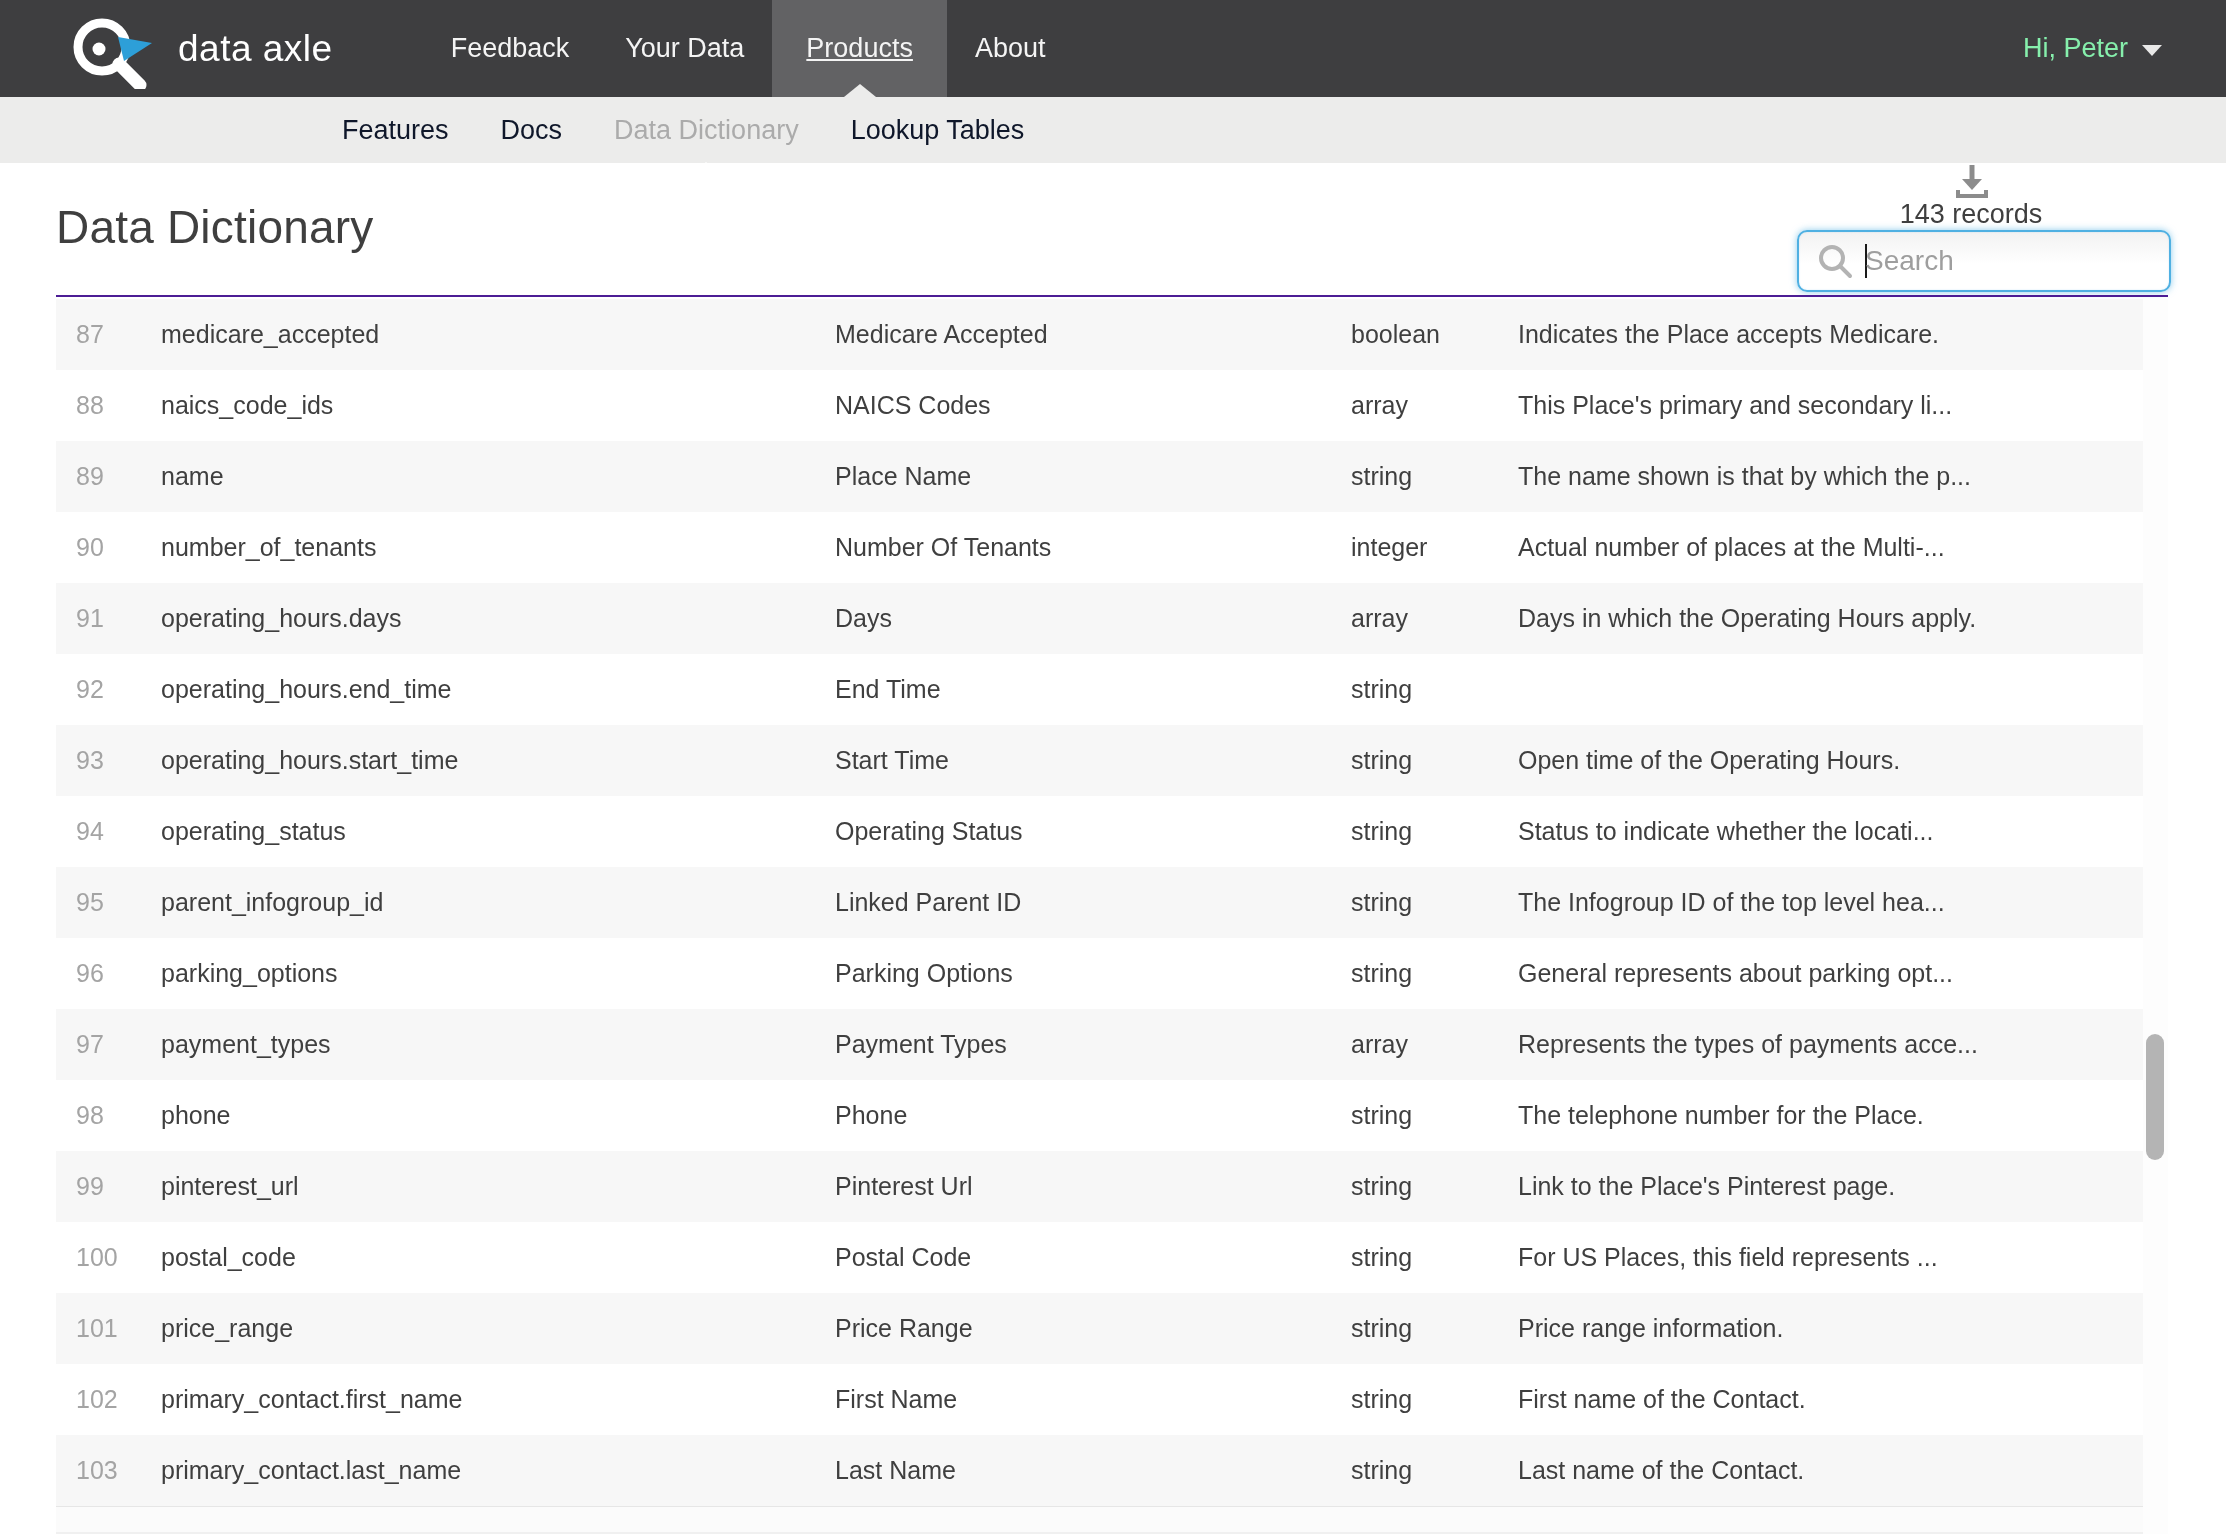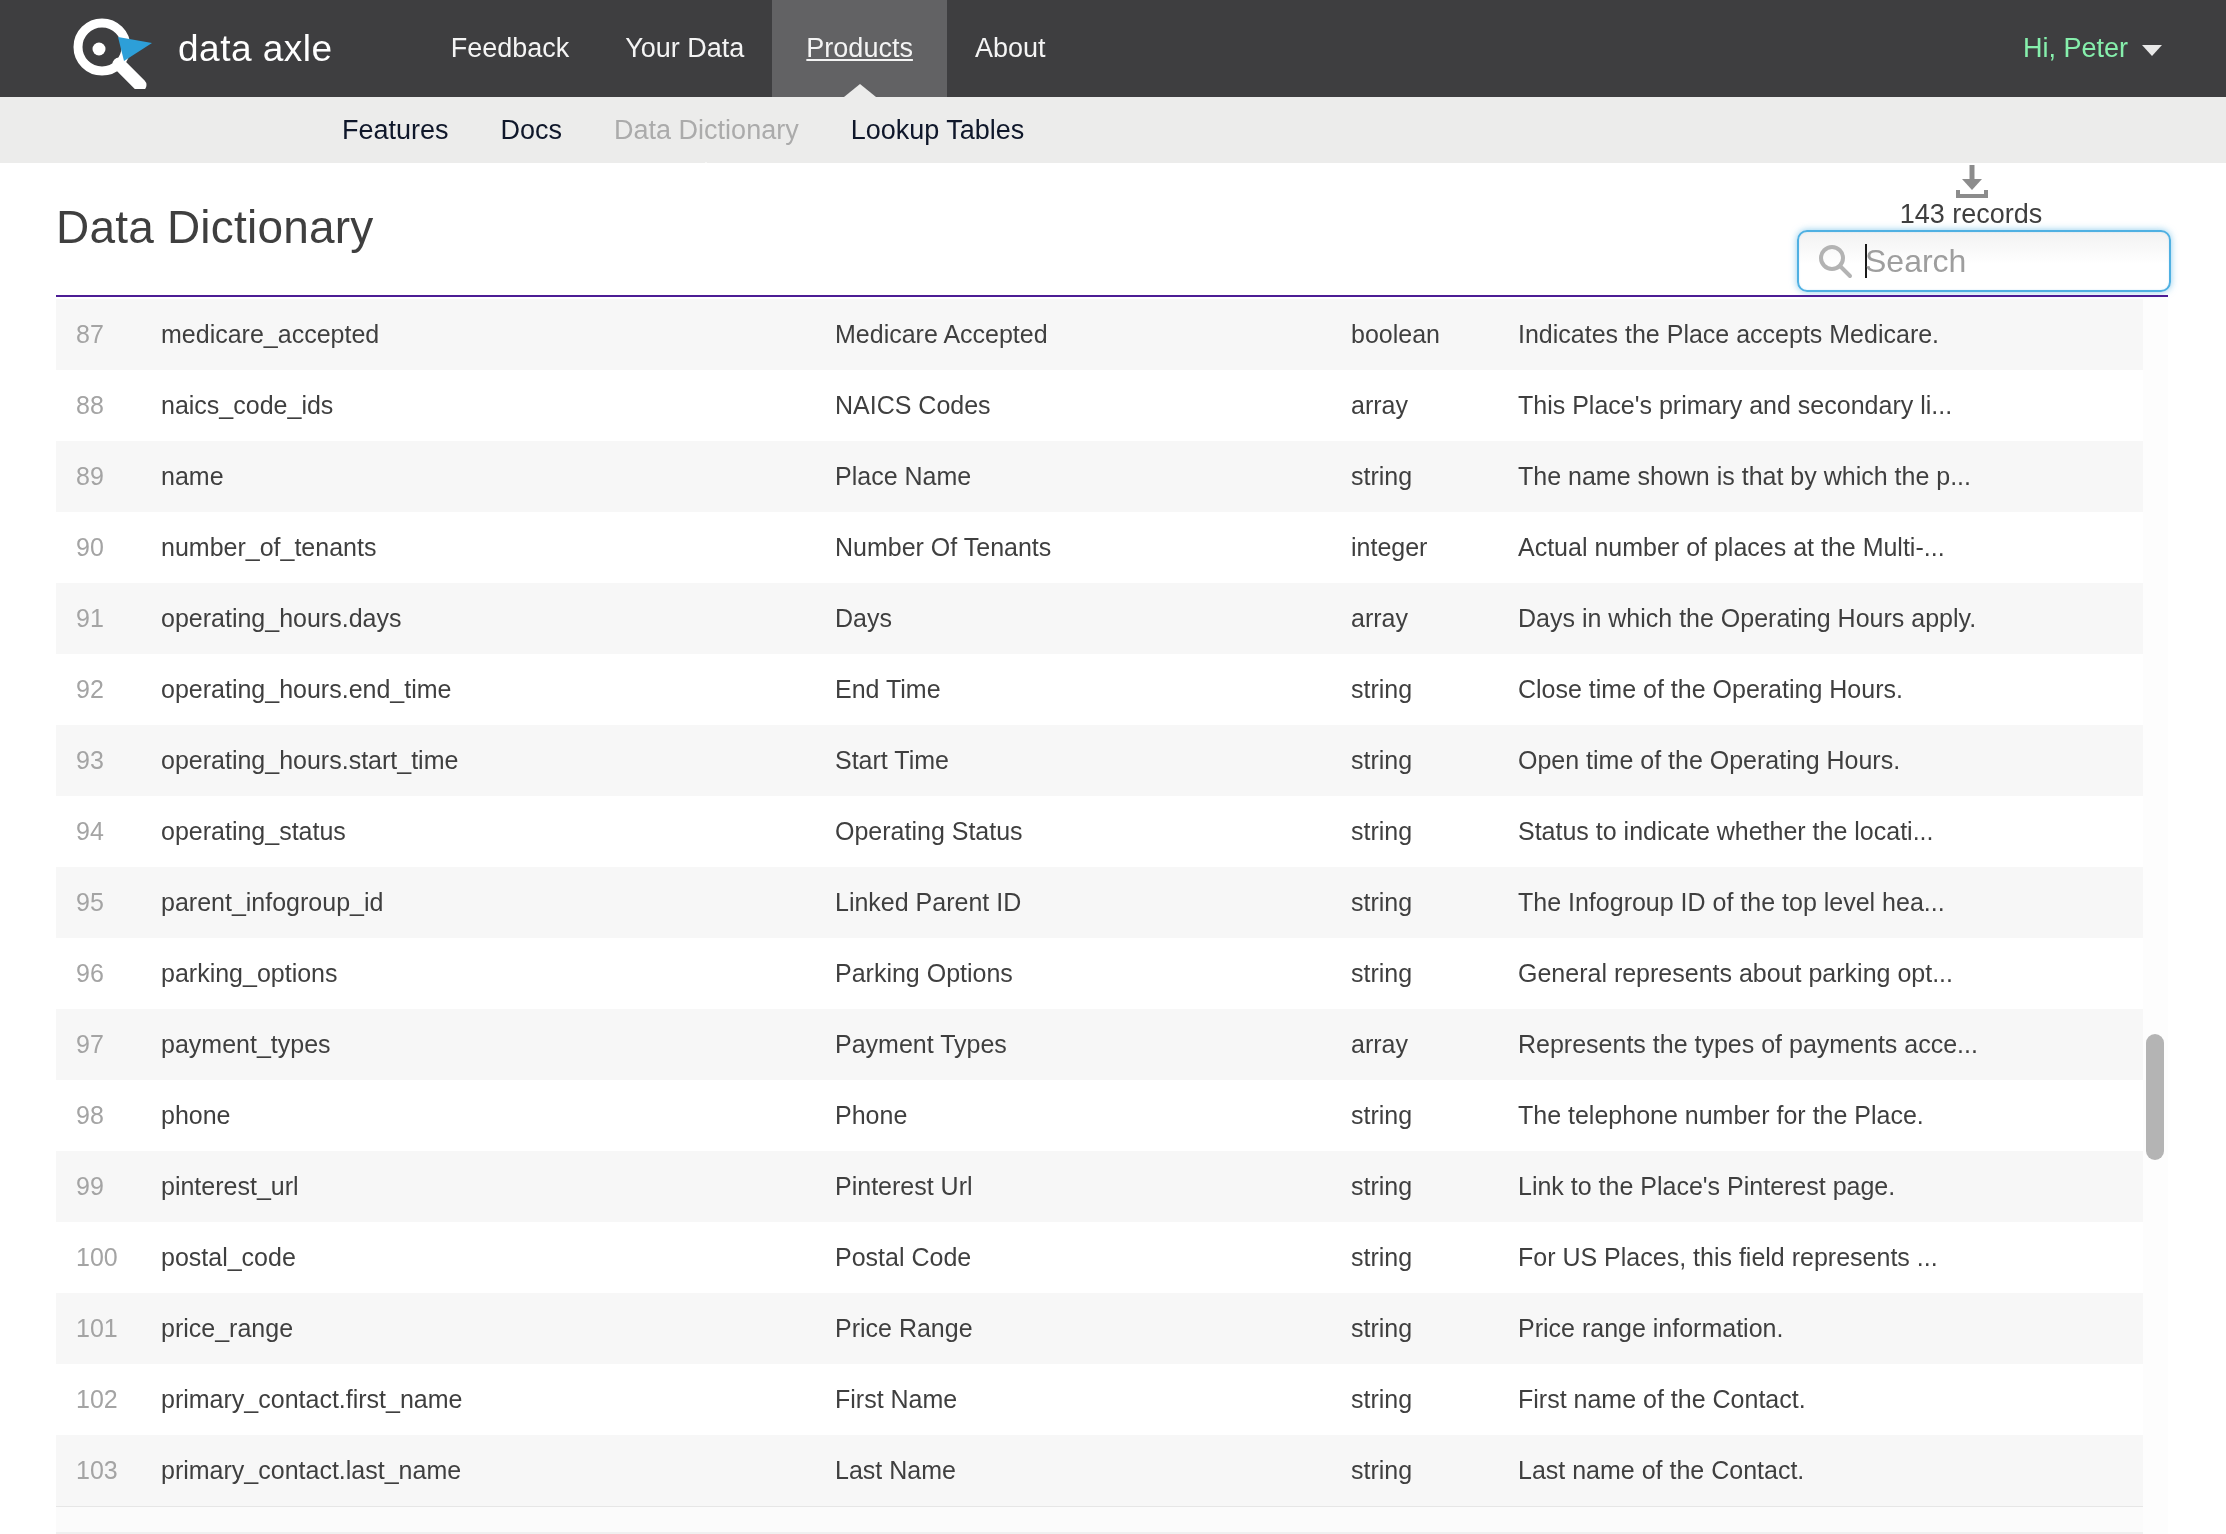--- a/index.html
+++ b/index.html
@@ -31,21 +31,21 @@
   .page-title { position:absolute; left:56px; top:50%; transform:translateY(-54%); font-size:46px; font-weight:400; color:#3f3f3f; letter-spacing:0.2px; }
   .head-right { position:absolute; right:55px; top:0; height:100%; display:flex; align-items:center;flex-direction:column; }
   .download-btn { display:flex; align-items:center; margin-right:24px; cursor:pointer; }
   .records-label { font-size:27px; color:#3f3f3f; margin-right:26px; }
   .searchbox { position:relative; width:374px; height:62px; border:2px solid var(--accent); border-radius:10px;
       background:linear-gradient(#f2f2f2,#ffffff 55%); box-shadow:0 0 7px rgba(82,176,226,.65), inset 0 0 2px rgba(82,176,226,.25);
       display:flex; align-items:center; padding-left:18px; }
   .searchbox svg { flex:0 0 auto; }
   .search-caret { width:2px; height:34px; background:#1a1a1a; margin-left:12px; }
   .search-input { position:absolute; left:66px; top:0; width:300px; height:58px; border:none; outline:none; background:transparent;
-      font-size:32px; color:#3f3f3f; font-family:"Liberation Sans","DejaVu Sans",sans-serif; }
+      font-size:28px; color:#3f3f3f; font-family:"Liberation Sans","DejaVu Sans",sans-serif; }
   .search-input::placeholder { color:#9e9e9e; opacity:1; }
 
   
   .table-wrap { position:absolute; left:56px; top:295px; width:2112px; height:1239px; border-top:2px solid #4c1d95; }
   .rows { position:absolute; left:0; top:2px; width:2087px; }
   .row { position:relative; height:71px; background:#fff; }
   .row.stripe { background:var(--stripe); }
   .cell { position:absolute; top:0; height:71px; line-height:71px; font-size:25px; color:#3f3f3f; white-space:nowrap; }
   .cell.num   { left:20px;  width:70px; color:#a4a4a4; }
   .cell.field { left:105px; }
@@ -148,21 +148,20 @@
     <span class="cell field">operating_hours.days</span>
     <span class="cell display">Days</span>
     <span class="cell type">array</span>
     <span class="cell desc">Days in which the Operating Hours apply.</span>
   </div>
       <div class="row">
     <span class="cell num">92</span>
     <span class="cell field">operating_hours.end_time</span>
     <span class="cell display">End Time</span>
     <span class="cell type">string</span>
-    <span class="cell desc">Close time of the Operating Hours.</span>
   </div>
       <div class="row stripe">
     <span class="cell num">93</span>
     <span class="cell field">operating_hours.start_time</span>
     <span class="cell display">Start Time</span>
     <span class="cell type">string</span>
     <span class="cell desc">Open time of the Operating Hours.</span>
   </div>
       <div class="row">
     <span class="cell num">94</span>

